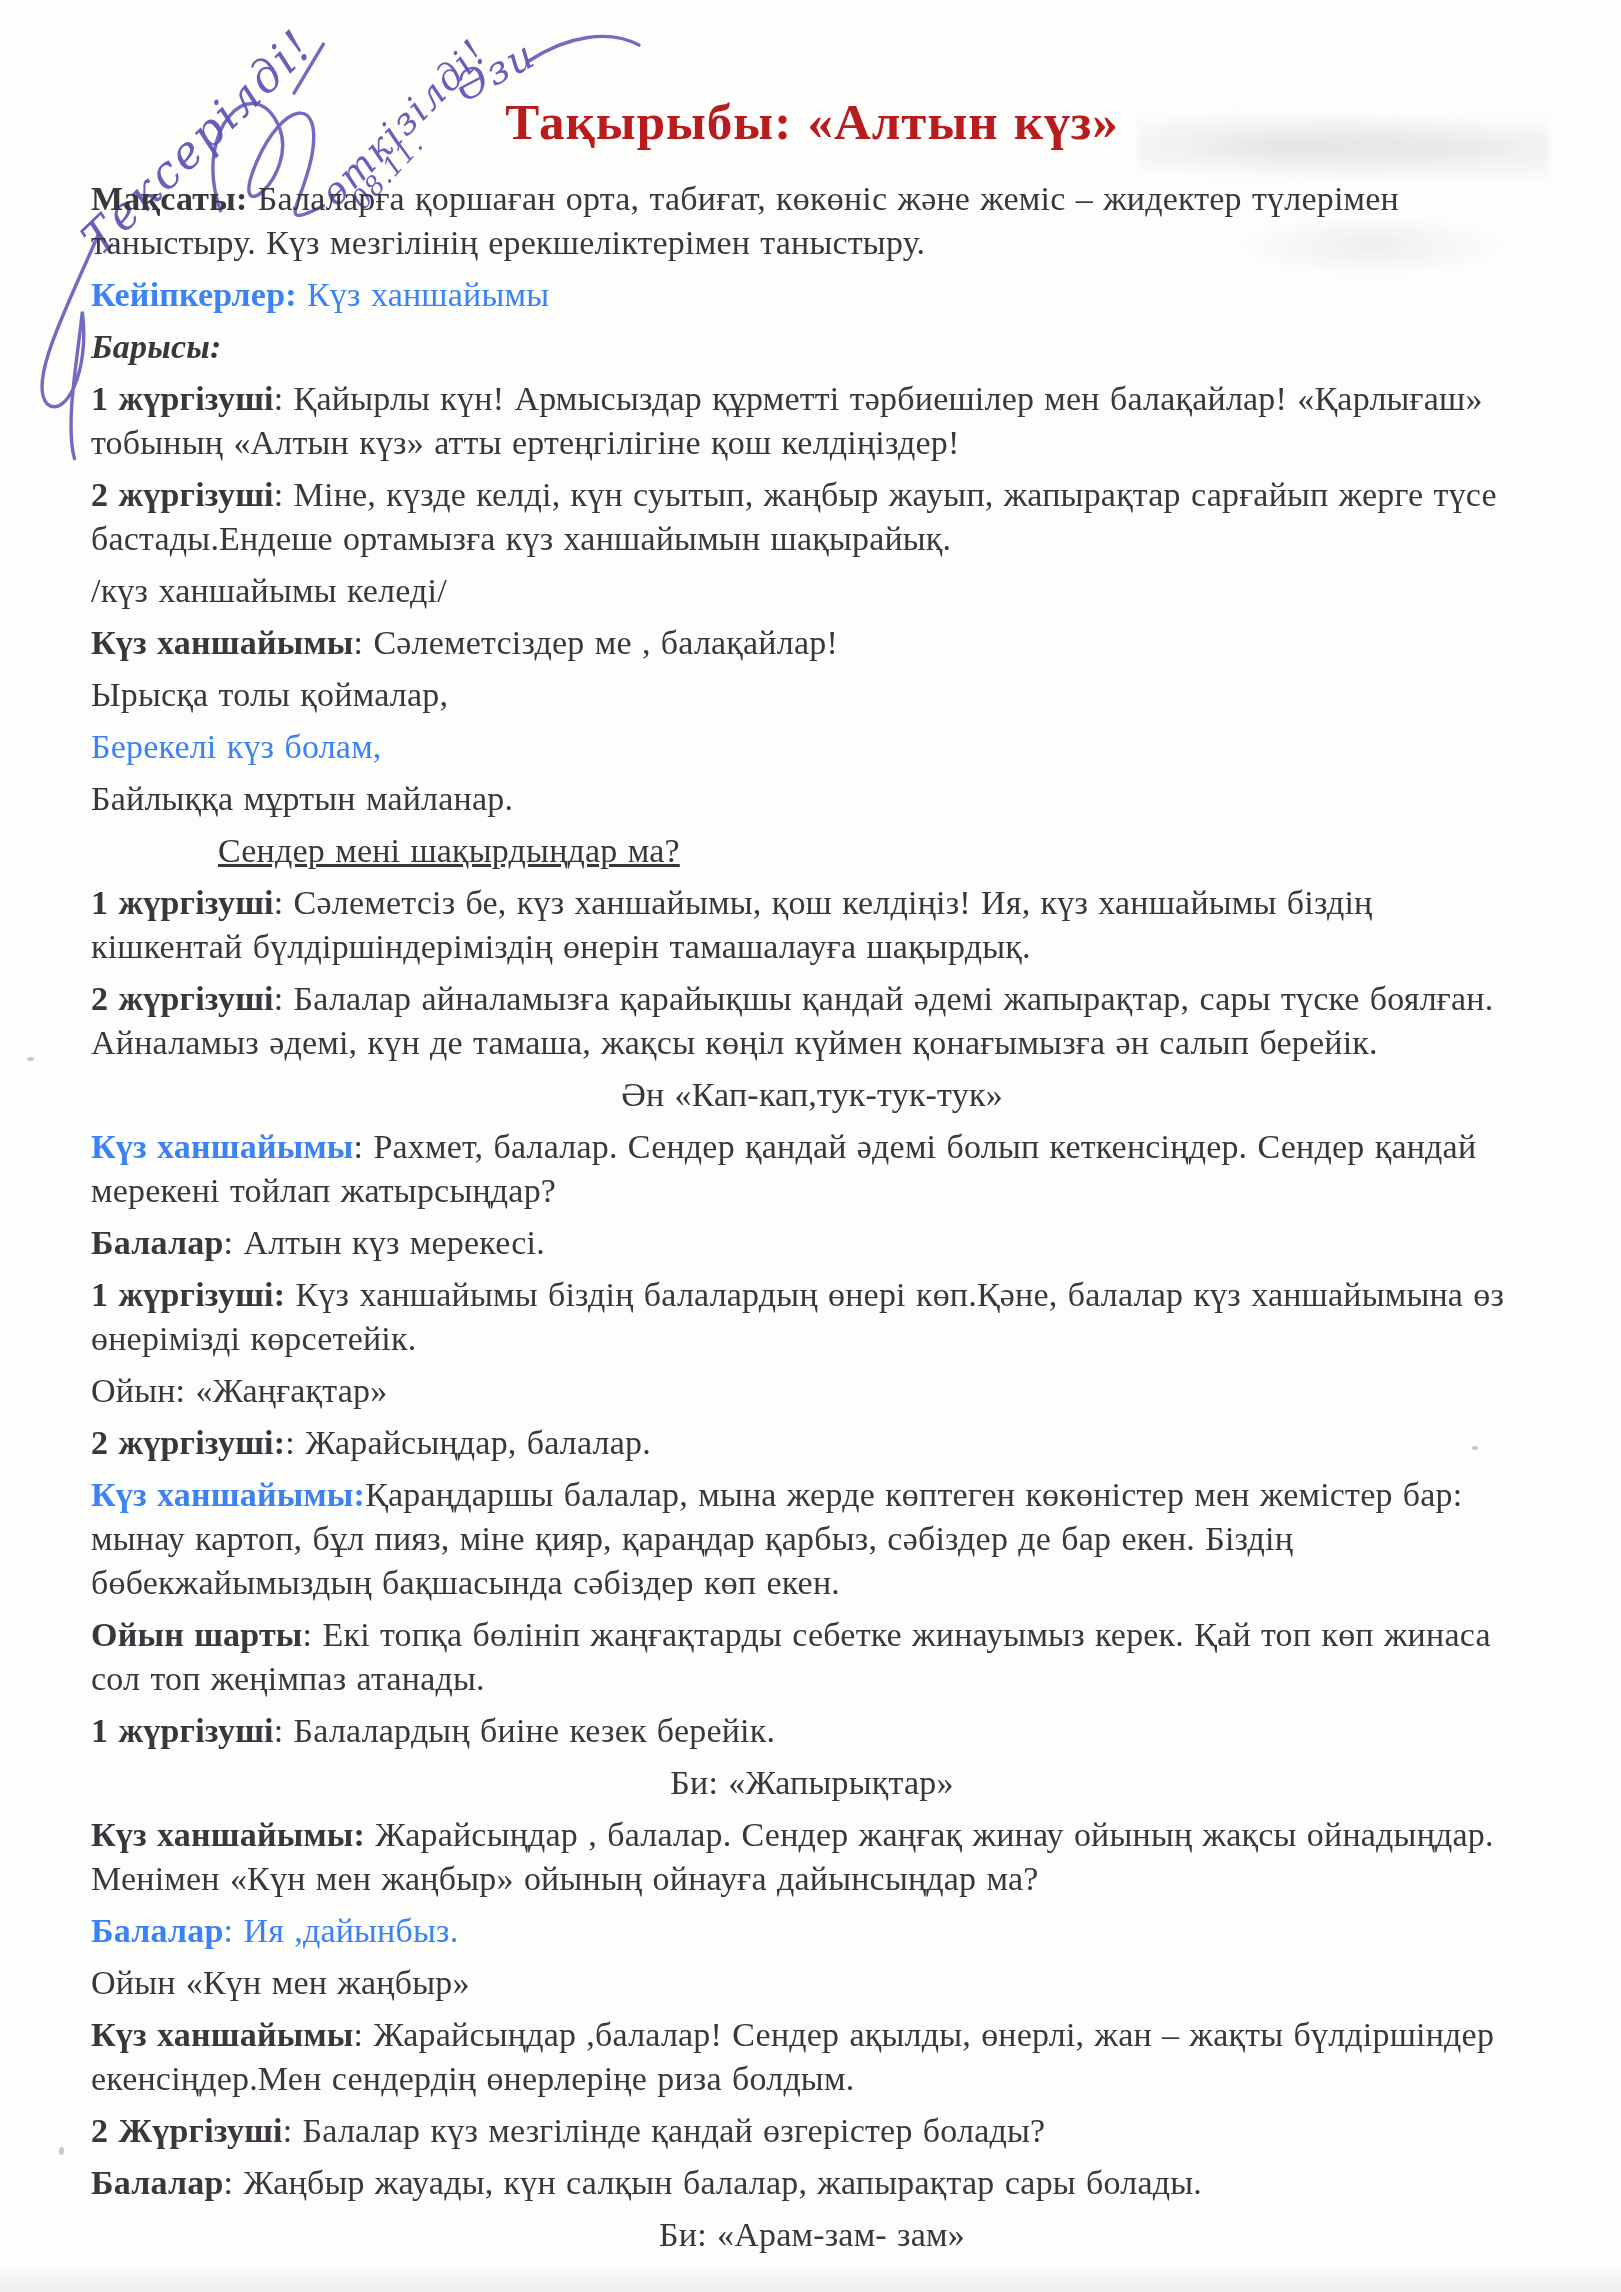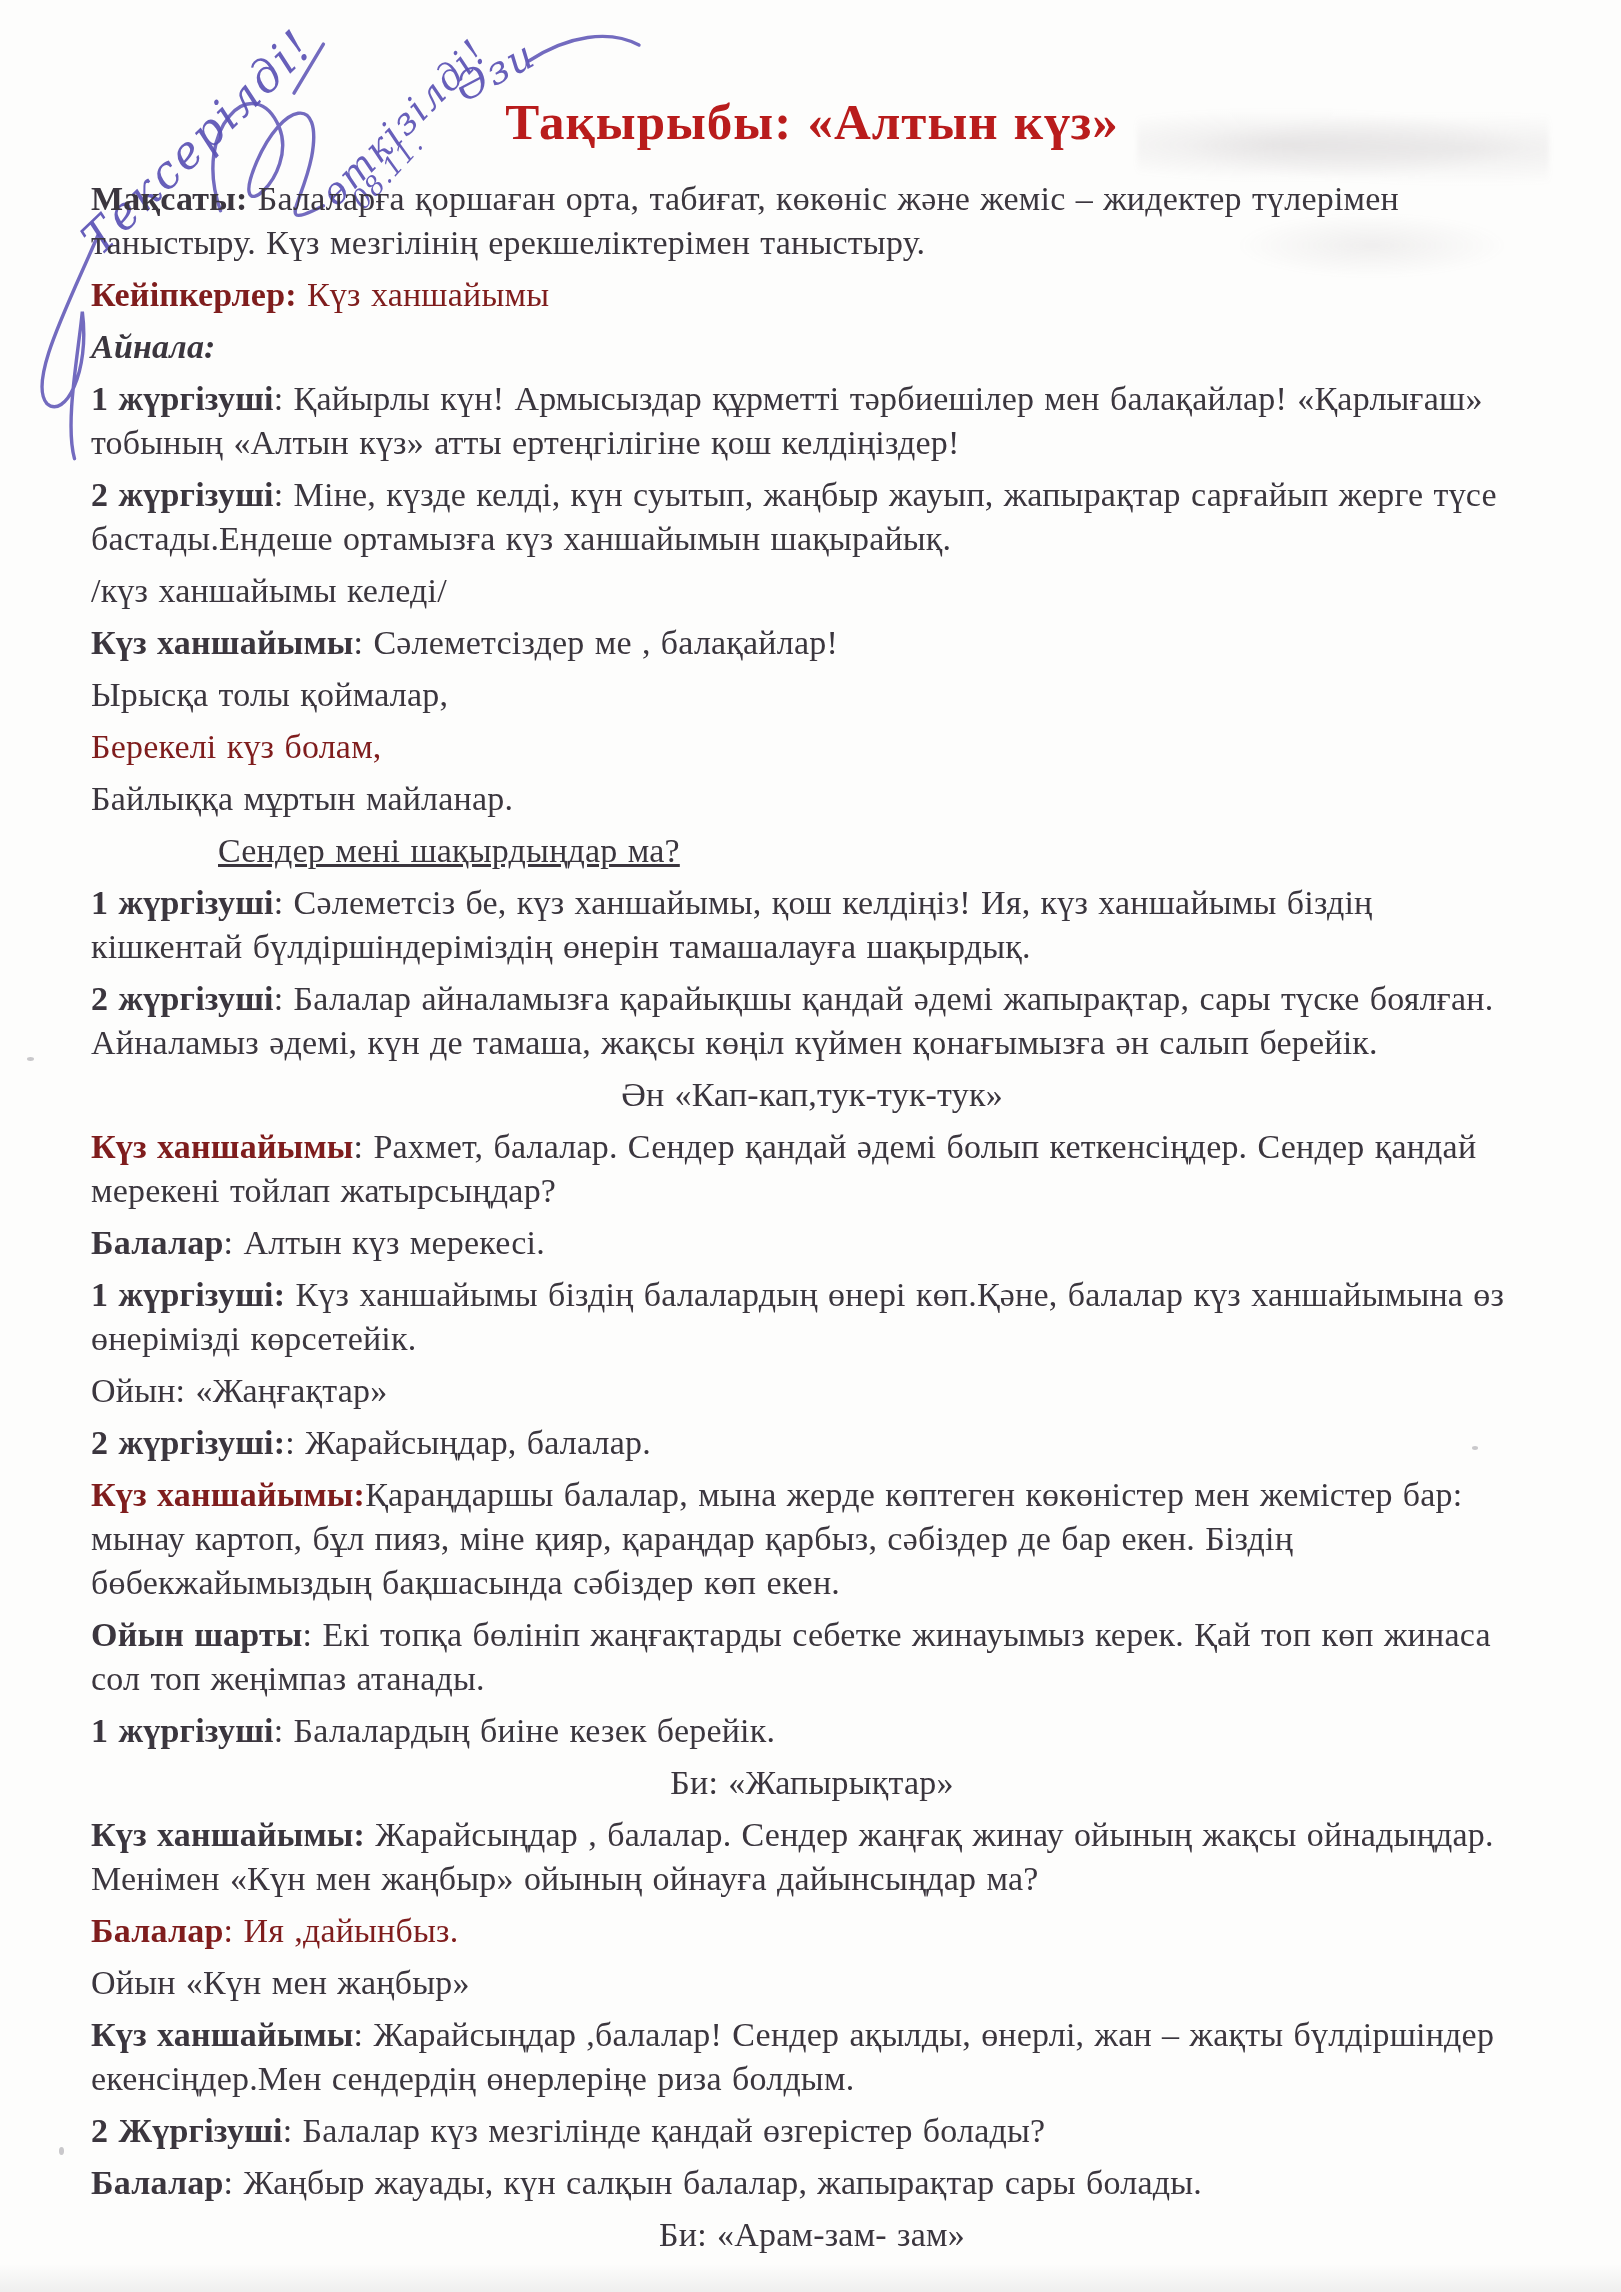--- a/index.html
+++ b/index.html
@@ -29,21 +29,21 @@
     font-weight:bold;
     color:#b91c1c;
     letter-spacing:1px;
   }
   .doc p { margin:8px; }
   .label { font-weight:bold; }
   .ital  { font-style:italic; }
   .center { text-align:center; font-weight:normal; }
   .hleft  { font-weight:normal; }
   .indent { text-indent:127px;text-decoration:underline; }
-  .faded  { color:#7f1d1d; }
+  .faded  { color:#3b82f6; }
   
   .handwriting {
     position:absolute; left:0; top:0;
     width:833px; height:833px;
     pointer-events:none;
   }
   .hw {
     position:absolute;
     font-family:"DejaVu Serif", serif;
     font-style:italic;
@@ -100,21 +100,21 @@
   </div>
 
   <div class="bleed1"></div>
   <div class="bleed2"></div>
 
   <div class="doc">
     <h1>Тақырыбы: «Алтын күз»</h1>
     <div>
         <p><b class="label">Мақсаты:</b><span> Балаларға қоршаған орта, табиғат, көкөніс және жеміс – жидектер түлерімен таныстыру. Күз мезгілінің ерекшеліктерімен таныстыру.</span></p>
         <p class="faded"><b class="label">Кейіпкерлер:</b><span> Күз ханшайымы</span></p>
-        <p><b class="label ital">Айнала:</b></p>
+        <p><b class="label ital">Барысы:</b></p>
         <p><b class="label">1 жүргізуші</b><span>: Қайырлы күн! Армысыздар құрметті тәрбиешілер мен балақайлар! «Қарлығаш»  тобының «Алтын күз» атты ертеңгілігіне қош келдіңіздер!</span></p>
         <p><b class="label">2 жүргізуші</b><span>: Міне, күзде келді, күн суытып, жаңбыр жауып, жапырақтар сарғайып жерге түсе бастады.Ендеше ортамызға күз ханшайымын шақырайық.</span></p>
         <p><span>/күз ханшайымы келеді/</span></p>
         <p><b class="label">Күз ханшайымы</b><span>: Сәлеметсіздер ме , балақайлар!</span></p>
         <p><span>Ырысқа толы қоймалар,</span></p>
         <p class="faded"><span>Берекелі күз болам,</span></p>
         <p><span>Байлыққа мұртын майланар.</span></p>
         <p class="indent"><span>Сендер мені шақырдыңдар ма?</span></p>
         <p><b class="label">1 жүргізуші</b><span>: Сәлеметсіз бе, күз ханшайымы, қош келдіңіз! Ия, күз ханшайымы біздің кішкентай бүлдіршіндеріміздің өнерін тамашалауға шақырдық.</span></p>
         <p><b class="label">2 жүргізуші</b><span>: Балалар айналамызға қарайықшы қандай әдемі жапырақтар, сары түске боялған. Айналамыз әдемі, күн де тамаша, жақсы көңіл күймен қонағымызға ән салып берейік.</span></p>

